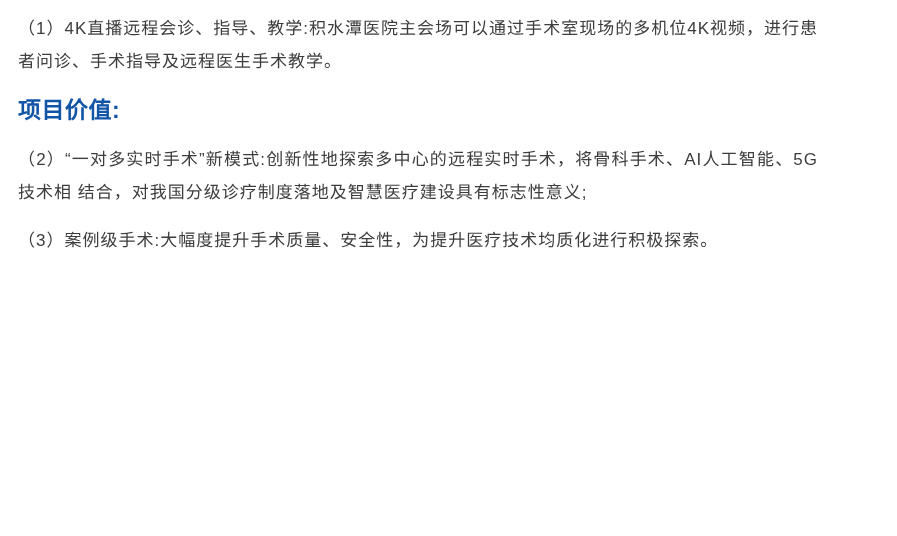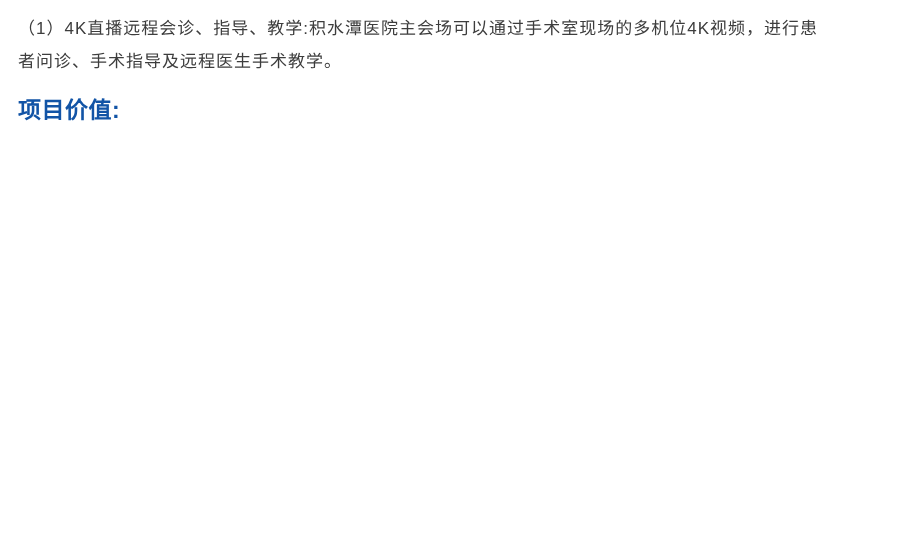--- a/index.html
+++ b/index.html
@@ -42,15 +42,17 @@
 
 <div class="doc">
 
   <p class="para">（1）4K直播远程会诊、指导、教学:积水潭医院主会场可以通过手术室现场的多机位4K视频，进行患者问诊、手术指导及远程医生手术教学。</p>
 
 
 
   <h2 class="section-heading">项目价值:</h2>
 
 
+  <p class="para">（2）“一对多实时手术”新模式:创新性地探索多中心的远程实时手术，将骨科手术、AI人工智能、5G技术相 结合，对我国分级诊疗制度落地及智慧医疗建设具有标志性意义;</p>
 
+  <p class="para">（3）案例级手术:大幅度提升手术质量、安全性，为提升医疗技术均质化进行积极探索。</p>
 
 </div>
 
 </body></html>

